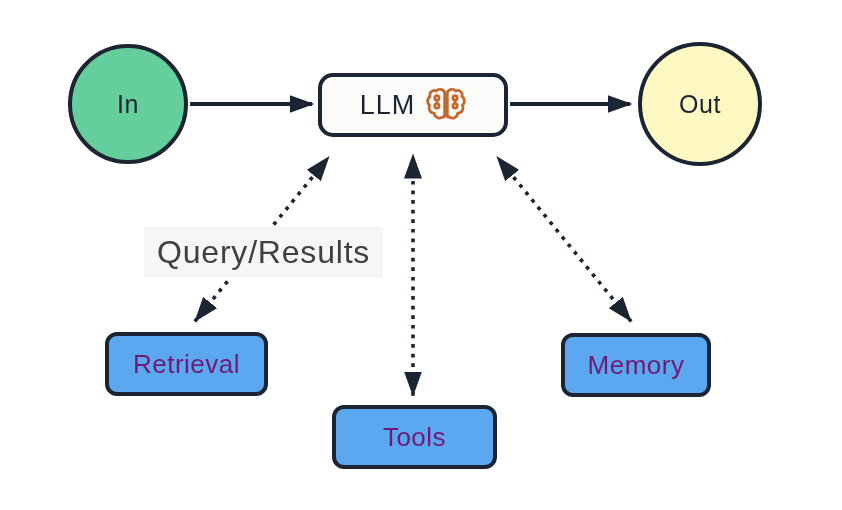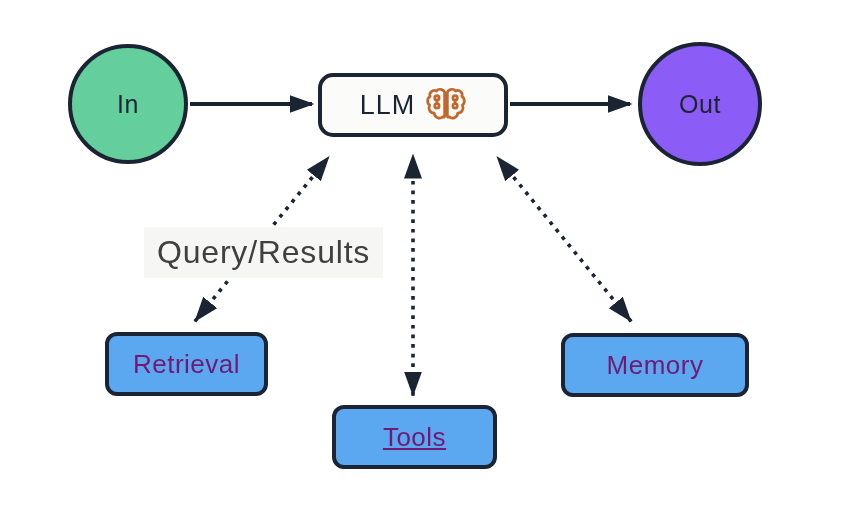--- a/index.html
+++ b/index.html
@@ -24,36 +24,36 @@
   .node {
     position: absolute;
     display: flex;
     align-items: center;
     justify-content: center;
     border: 4px solid #1b2433;
     color: #1b2433;
   }
   .circle { border-radius: 50%; font-size: 25px; letter-spacing: 0.5px; }
   .node-in  { left: 68px;  top: 44px; width: 120px; height: 120px; background: #64cf9c; }
-  .node-out { left: 638px; top: 42px; width: 124px; height: 124px; background: #8b5cf6; }
+  .node-out { left: 638px; top: 42px; width: 124px; height: 124px; background: #fef9c3; }
   .node-llm {
     left: 318px; top: 73px; width: 190px; height: 64px;
     background: #fbfbf9; border-radius: 15px;
     font-size: 27px; letter-spacing: 1px; gap: 11px;
   }
   .pill {
     background: #5ba7f0;
     border-radius: 12px;
     color: #701a75;
     font-size: 26px;
     letter-spacing: 0.5px;
   }
   .node-retrieval { left: 105px; top: 332px; width: 163px; height: 64px; }
-  .node-tools     { left: 332px; top: 405px; width: 165px; height: 64px; text-decoration: underline; }
-  .node-memory    { left: 561px; top: 333px; width: 188px; height: 64px; }
+  .node-tools     { left: 332px; top: 405px; width: 165px; height: 64px; }
+  .node-memory    { left: 561px; top: 333px; width: 150px; height: 64px; }
 
   .edge-label {
     position: absolute;
     background: #f6f6f5;
     color: #404040;
     font-size: 32px;
     letter-spacing: 0.8px;
     line-height: 1.1;
     padding: 8px 13px;
     white-space: nowrap;

